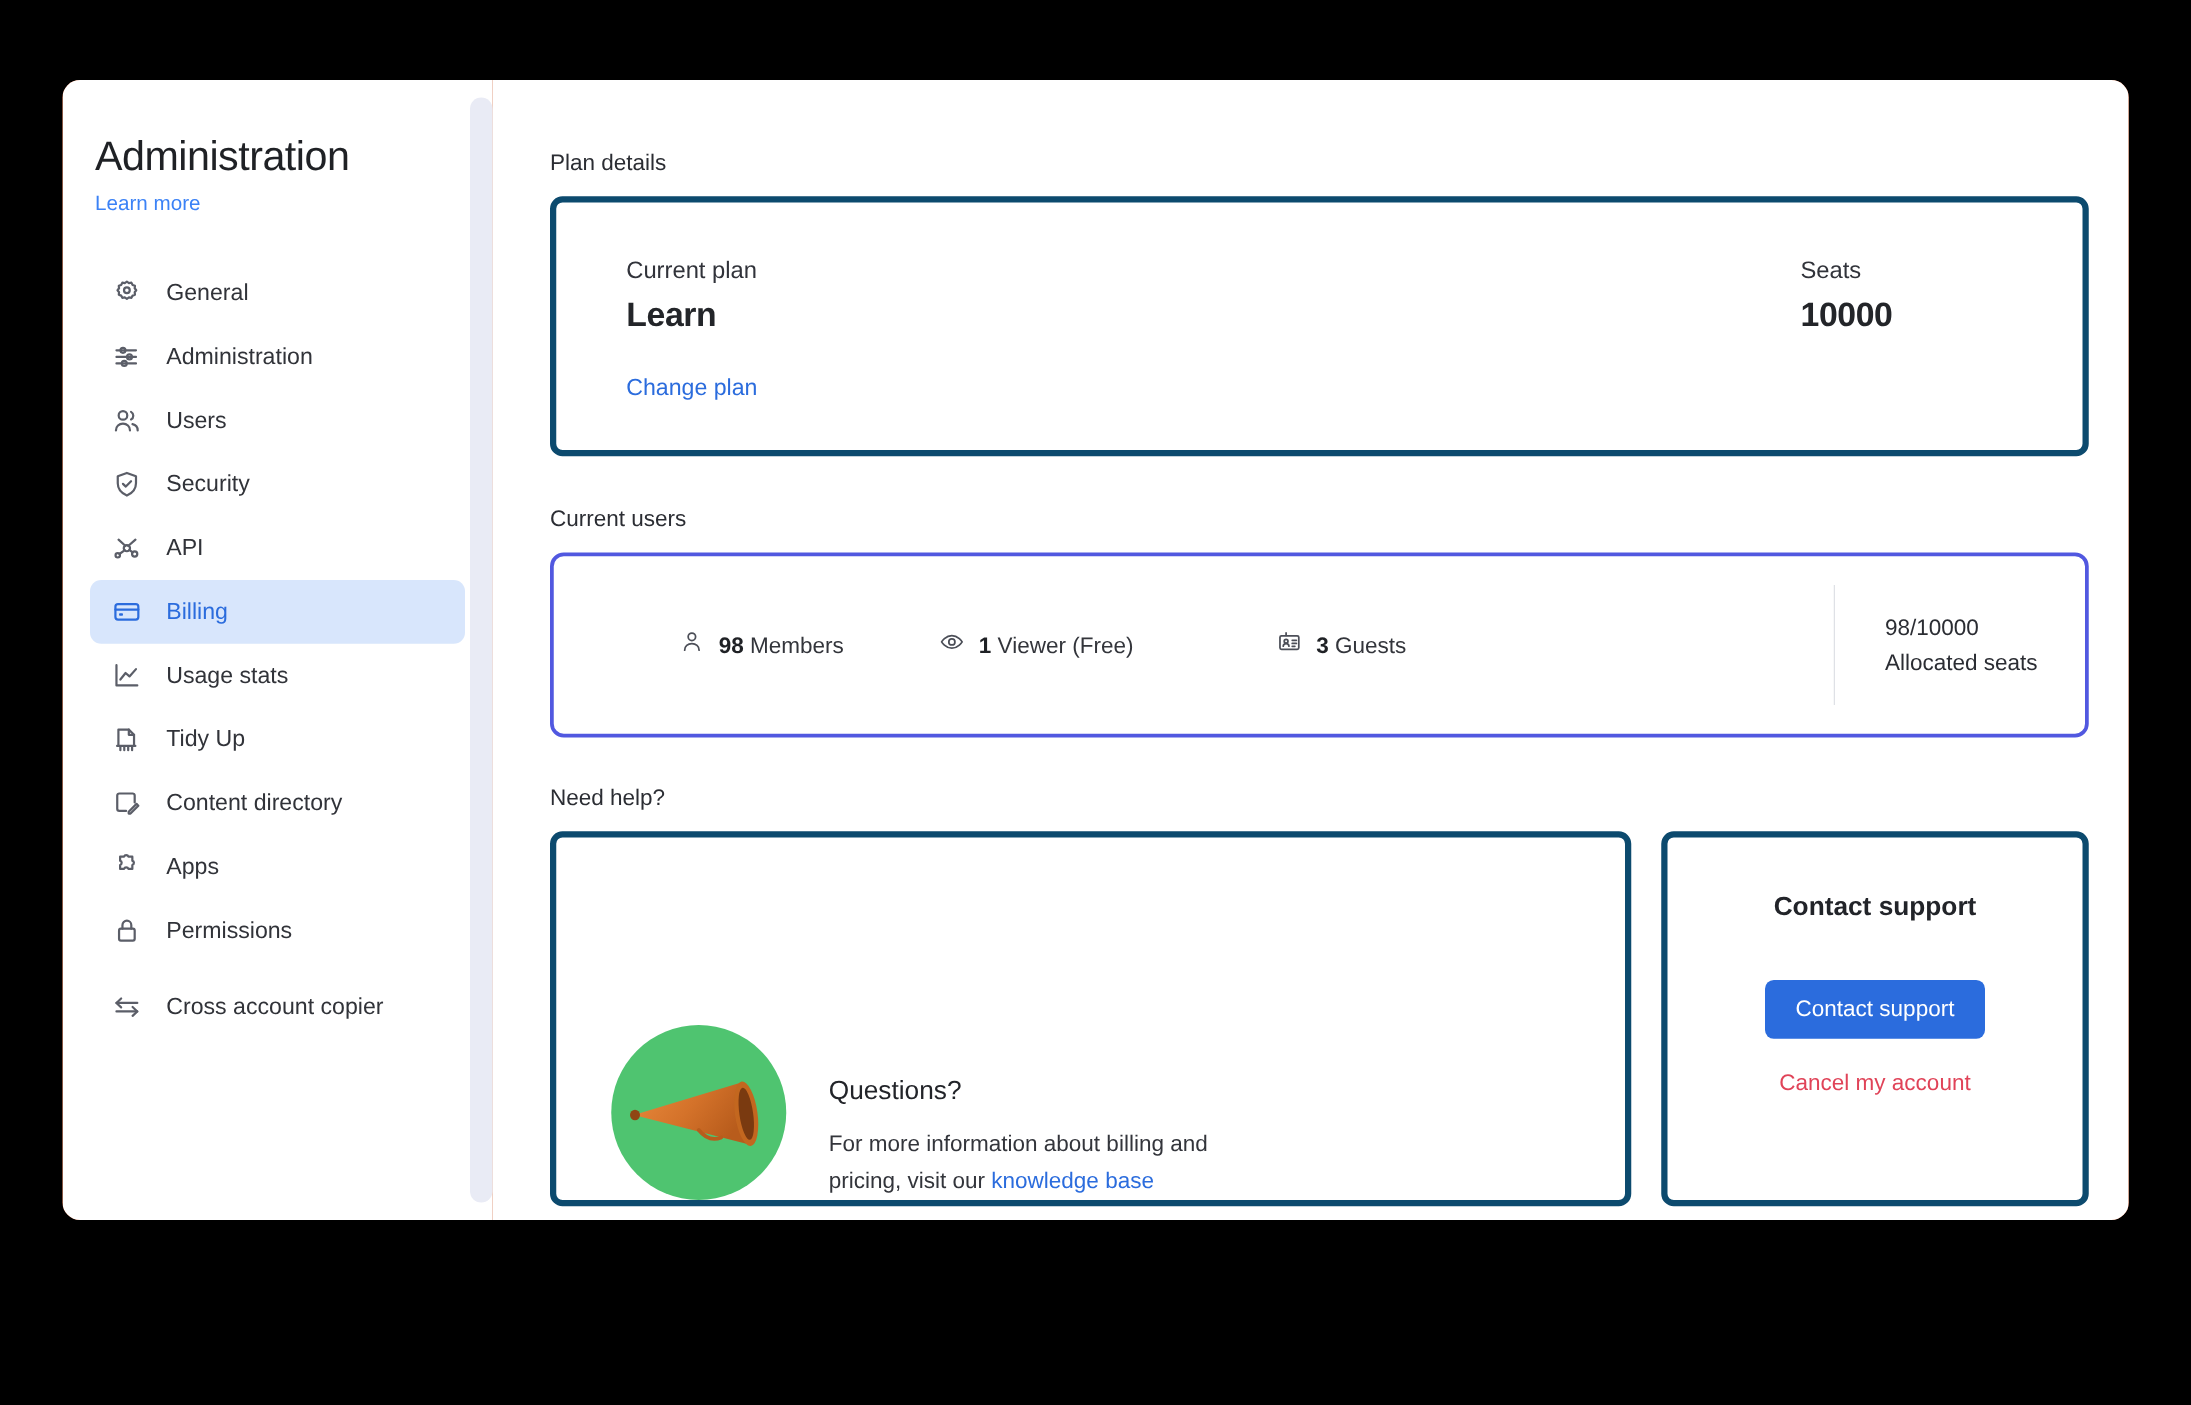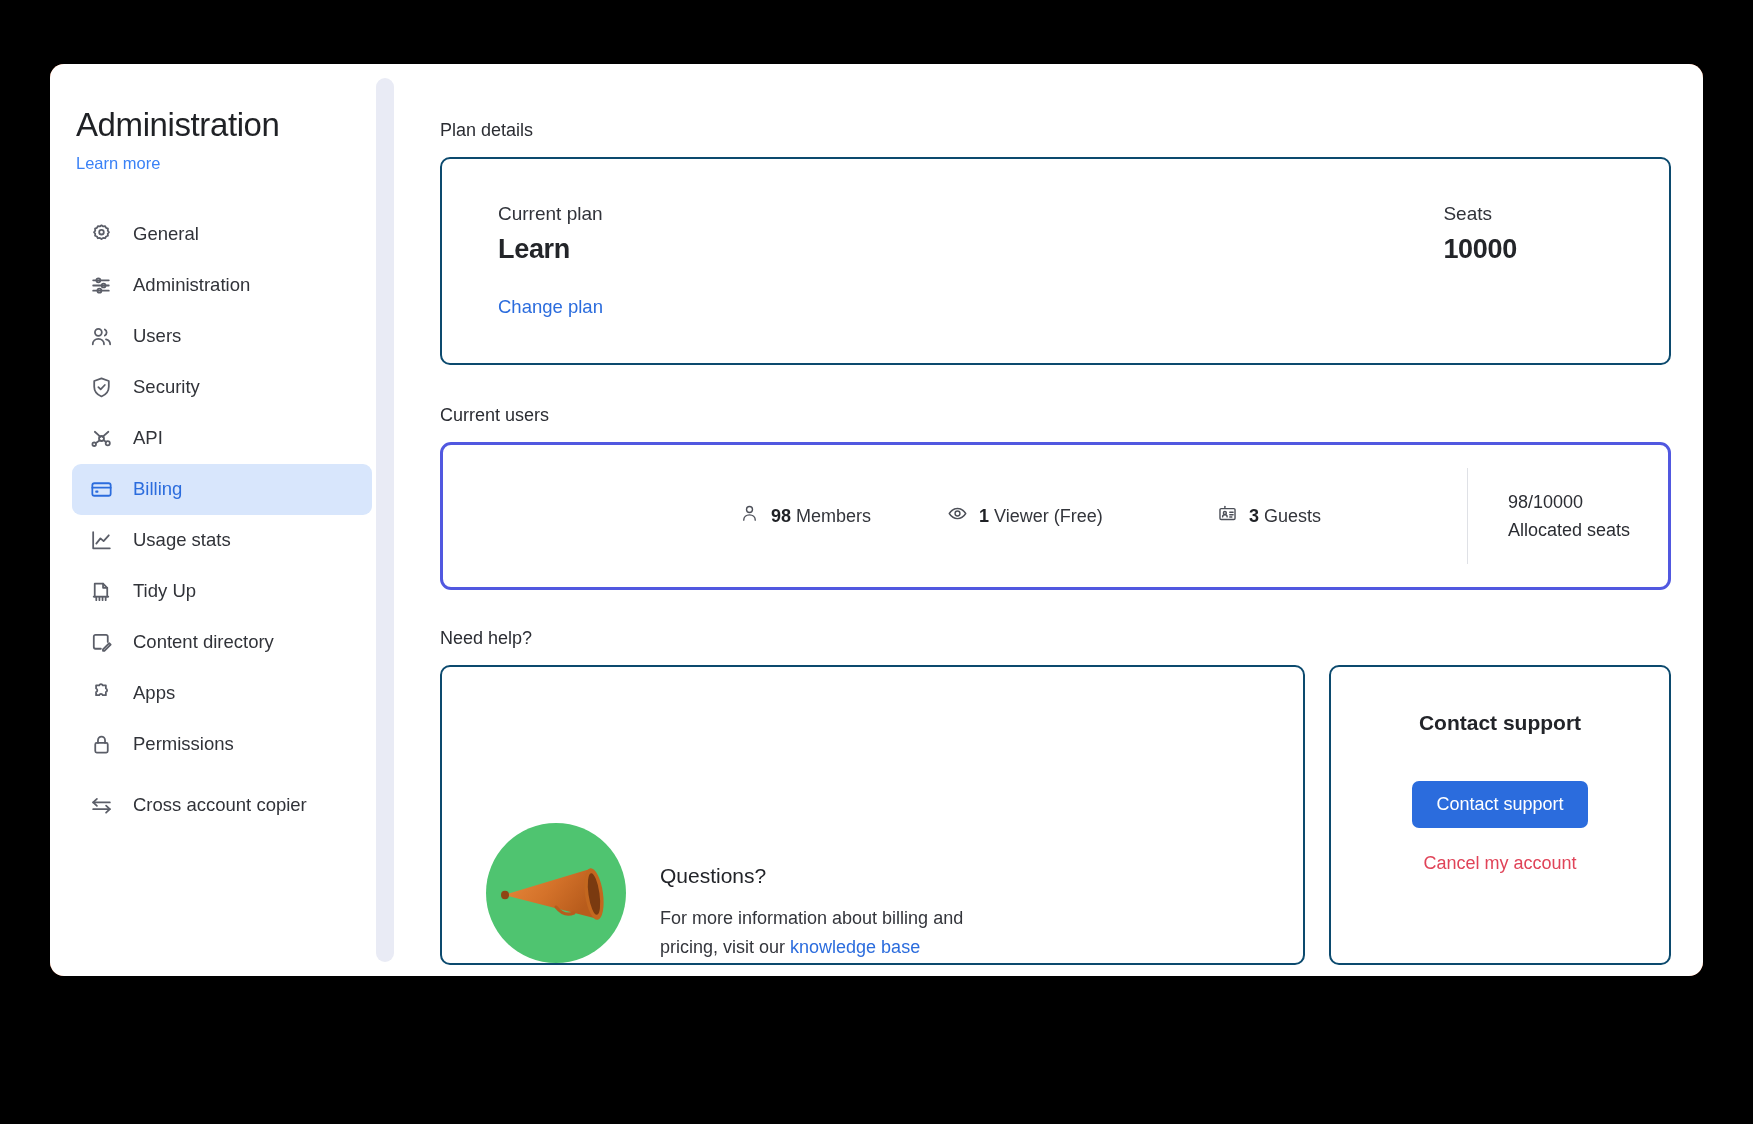--- a/index.html
+++ b/index.html
@@ -97,21 +97,21 @@
     overflow: hidden;
   }
 
   .section-label {
     font-size: 18px;
     color: #2b2d33;
     margin-bottom: 16px;
   }
 
   .card {
-    border: 2px solid #0c4a6e;
+    border: 5px solid #0c4a6e;
     border-radius: 10px;
     background: #ffffff;
   }
 
   
   #plan-card {
     height: 208px;
     padding: 44px 56px;
     display: flex;
     justify-content: space-between;
@@ -136,21 +136,20 @@
     height: 148px;
     display: flex;
     align-items: center;
     padding: 0 38px;
   }
   .users-stats {
     display: flex;
     align-items: center;
     flex: 1 1 auto;
     gap: 0;
-    justify-content: flex-end;
   }
   .stat {
     display: flex;
     align-items: center;
     gap: 11px;
     font-size: 18px;
     color: #33353b;
     white-space: nowrap;
   }
   .stat:nth-child(1) { width: 270px; padding-left: 62px; }

